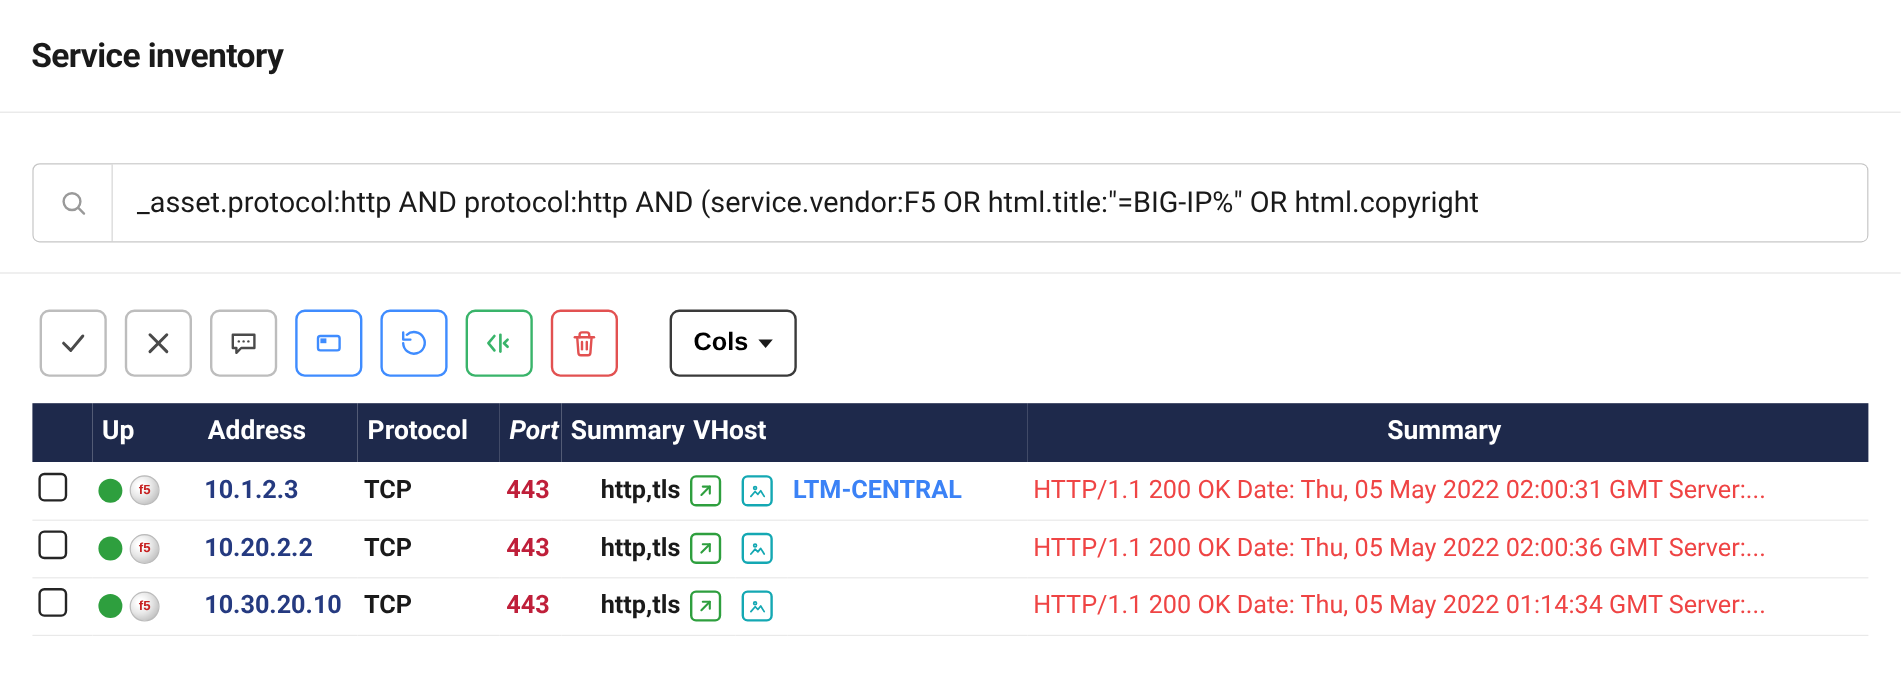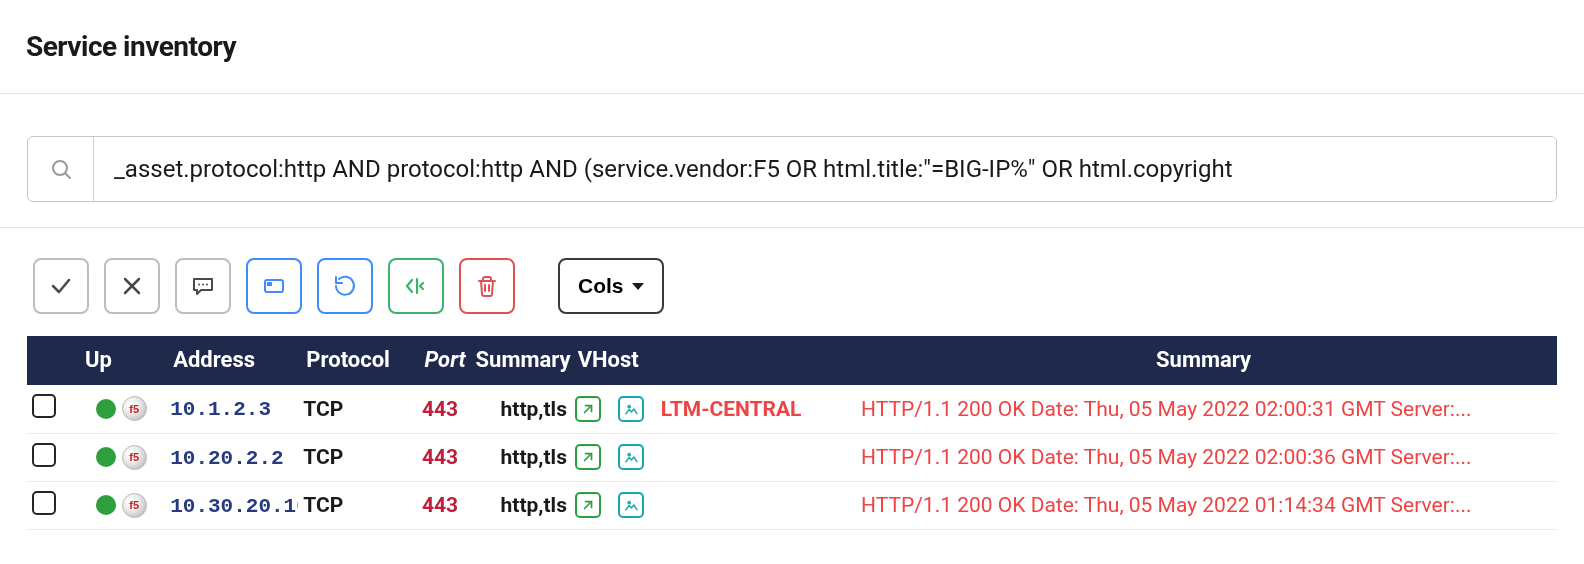--- a/index.html
+++ b/index.html
@@ -117,49 +117,49 @@
     font-size: 21px;
     white-space: nowrap;
     overflow: hidden;
   }
   .chk {
     width: 24px; height: 24px;
     border: 2.5px solid #252525;
     border-radius: 5px;
     display: inline-block;
   }
-  .up-cell { display: flex; align-items: center; gap: 6px; justify-content: center; }
+  .up-cell { display: flex; align-items: center; gap: 6px; }
   .dot {
     width: 20px; height: 20px; border-radius: 50%;
     background: #2e9f3e;
   }
   .logo-icon {
     width: 25px; height: 25px; border-radius: 50%;
     background: radial-gradient(circle at 35% 35%, #fff 0%, #fff 12%, #e6e6e6 45%, #aaa 100%);
     border: 1px solid #bbb;
     display: flex; align-items: center; justify-content: center;
     font-size: 11px; font-weight: 900; color: #c62020;
     font-family: Arial, sans-serif;
   }
-  .addr { color: #253a80; font-weight: 700; font-family: Liberation Mono, monospace; }
+  .addr { color: #253a80; font-weight: 700; }
   .trans { font-weight: 700; color: #1a1a1a; margin-top: 20px; }
   .port { color: #bf1f3a; font-weight: 700; text-align: center; display: block; padding-right: 4px; }
   .proto { font-weight: 700; color: #1a1a1a; margin-left: 28px; }
   .icon-pop, .icon-img {
     width: 26px; height: 26px;
     border: 2px solid;
     border-radius: 5px;
     display: inline-flex;
     align-items: center;
     justify-content: center;
   }
   .icon-pop { border-color: #2e9f3e; color: #2e9f3e; }
   .icon-img { border-color: #14a8b3; color: #14a8b3; }
   .icon-pop svg, .icon-img svg { width: 14px; height: 14px; }
-  .vhost-txt { font-weight: 700; color: #ef4444; }
+  .vhost-txt { font-weight: 700; color: #3b82f6; }
   .summary { color: #ef4444; overflow: hidden; text-overflow: ellipsis; }
 </style>
 </head>
 <body>
 
 <h1 class="page-title">Service inventory</h1>
 
 <div class="search-bar-wrap">
   <div class="search-bar">
     <div class="search-icon-box">

